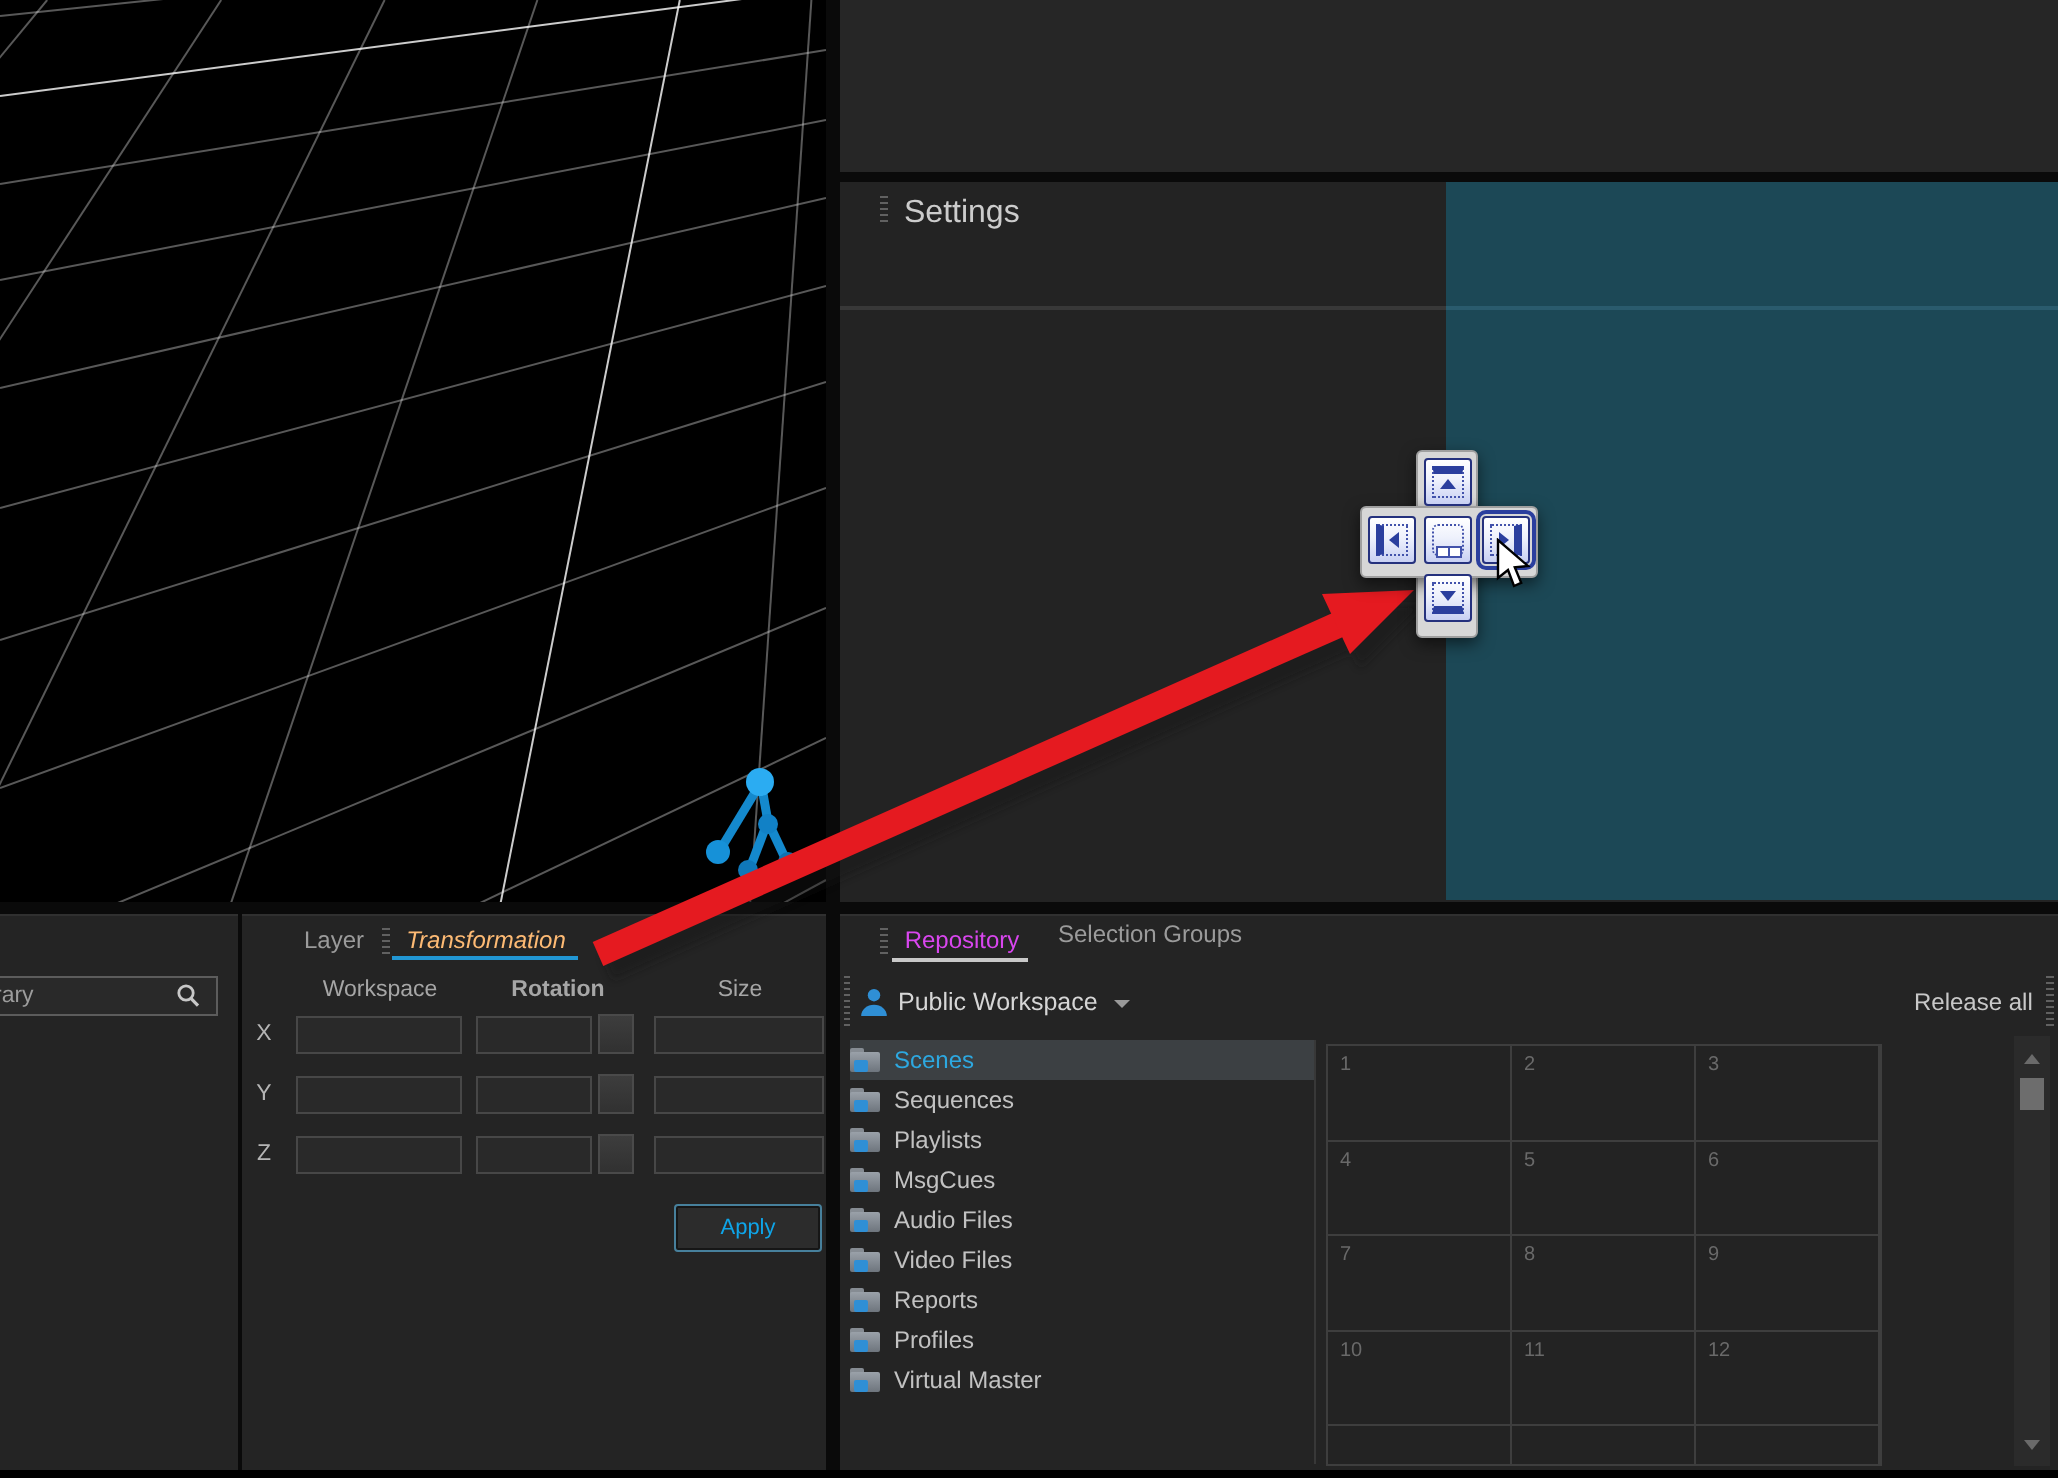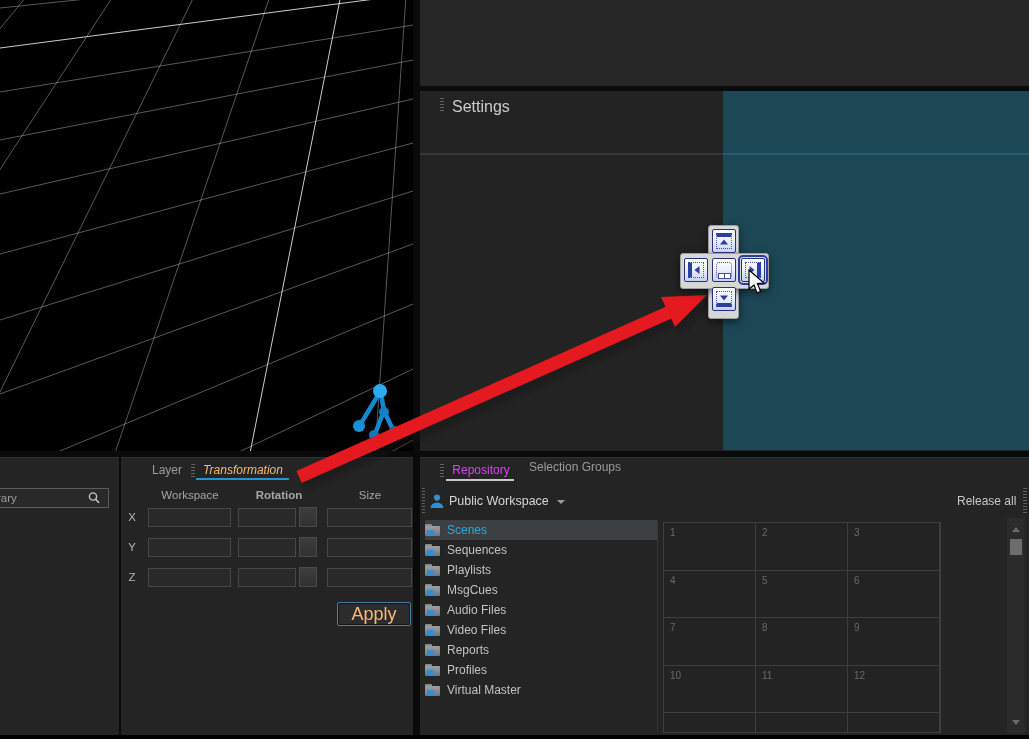--- a/index.html
+++ b/index.html
@@ -29,21 +29,21 @@
   #bottom-strip{left:0;top:735px;width:1029px;height:4px;background:#000;}
 
   .tab{font-size:12px;color:#9b9b9b;text-align:center;cursor:default;}
   .tab.active-blue{color:#fdba74;font-style:italic;}
   .tab.active-white{color:#d946ef;}
   .tab-underline{height:2px;}
   .colhdr{font-size:11.5px;color:#a6a6a6;text-align:center;}
   .rowlab{font-size:11.5px;color:#b5b5b5;text-align:center;}
   .tfield{background:#292929;border:1px solid #474747;color:#ddd;font-size:11px;padding:0 4px;outline:none;font-family:inherit;}
   .sqbtn{background:linear-gradient(180deg,#3d3d3d,#313131);border:1px solid #4a4a4a;}
-  #apply-btn{background:#2c2c2c;border:1px solid #47809c;box-shadow:inset 0 0 0 1px #161616;color:#fdba74;font-size:18px;border-radius:2px;text-align:center;line-height:22px;cursor:default;}
+  #apply-btn{background:#2c2c2c;border:1px solid #47809c;box-shadow:inset 0 0 0 1px #161616;color:#0ea5e9;font-size:11px;border-radius:2px;text-align:center;line-height:22px;cursor:default;}
 
   
   #tree{left:5px;top:62px;width:233px;height:212px;border-right:1px solid #383838;}
   .tree-row{display:flex;align-items:center;height:20px;padding-left:0;font-size:12px;color:#c2c2c2;cursor:default;}
   .tree-row.selected{background:#3c4043;color:#2da8e0;}
   .folder{position:relative;width:15px;height:13px;margin-right:7px;flex:0 0 auto;}
   .folder::before{content:"";position:absolute;left:0;top:0;width:7px;height:3px;background:#868c93;border-radius:1px 1px 0 0;}
   .folder::after{content:"";position:absolute;left:0;top:2px;width:15px;height:10px;background:linear-gradient(180deg,#9aa1a9,#6e757d);border-radius:1px;}
   .folder .badge{position:absolute;z-index:2;left:2px;bottom:1px;width:7px;height:6px;background:#2f8fd5;border-radius:1px;}
 

